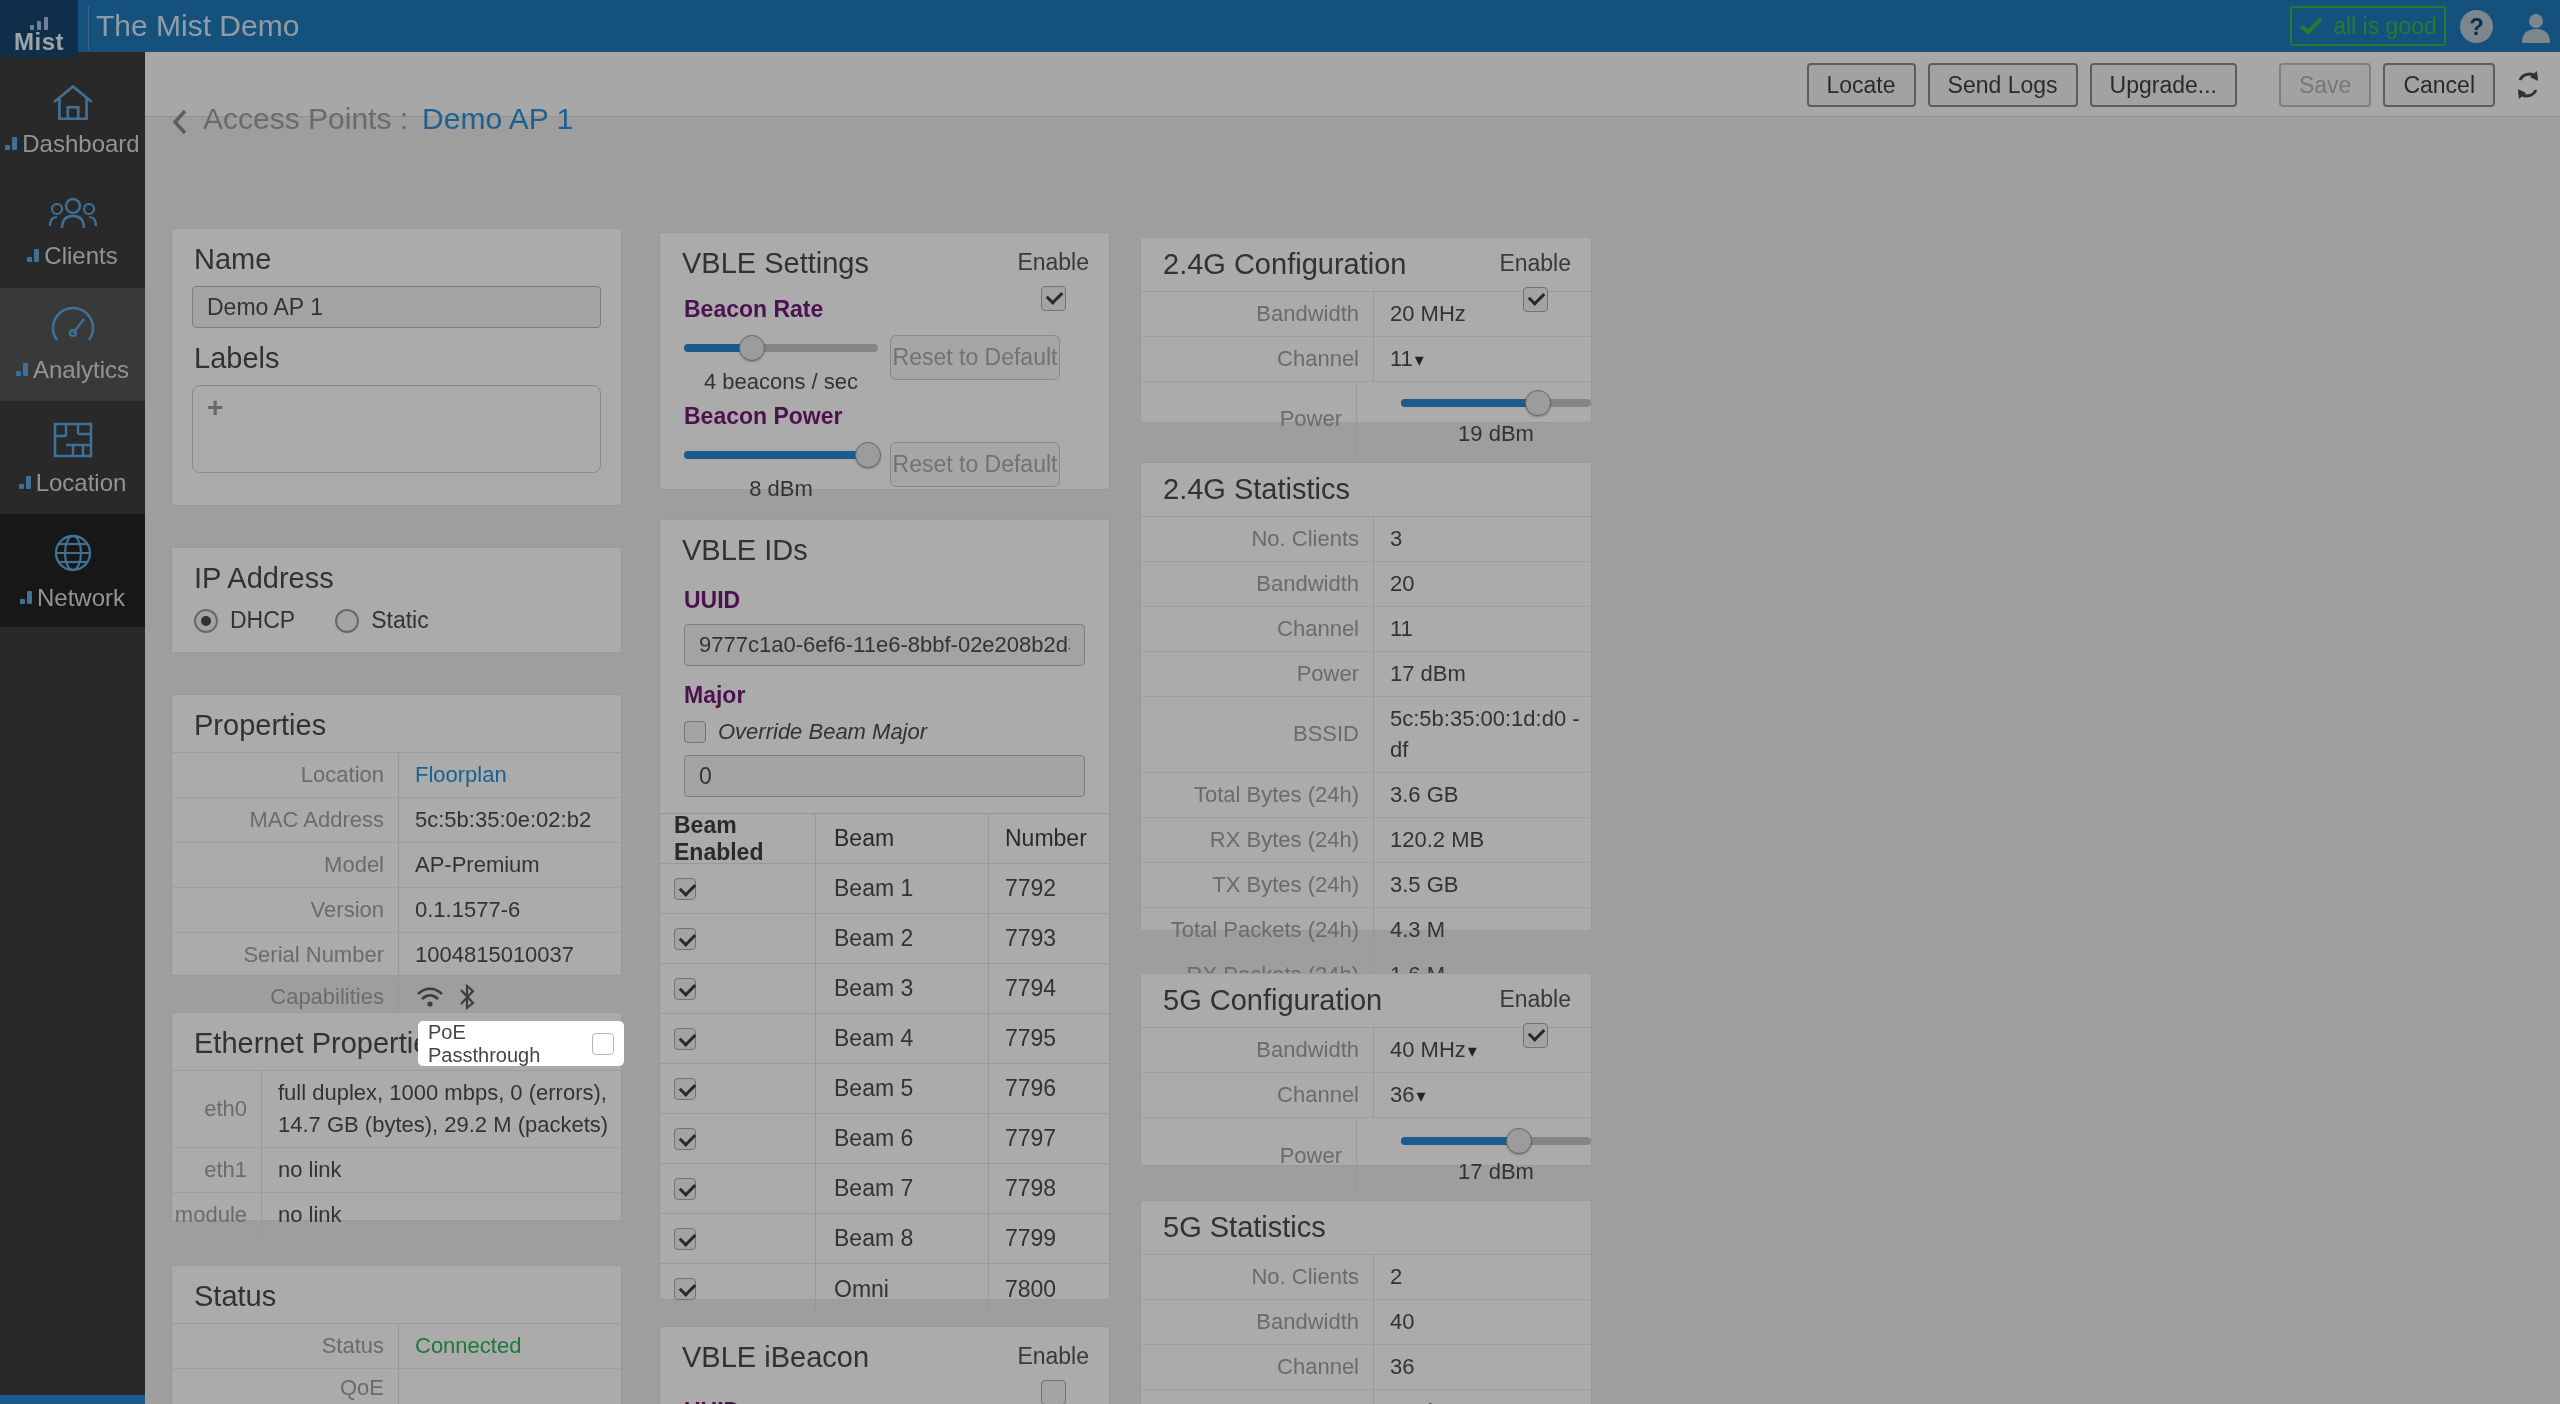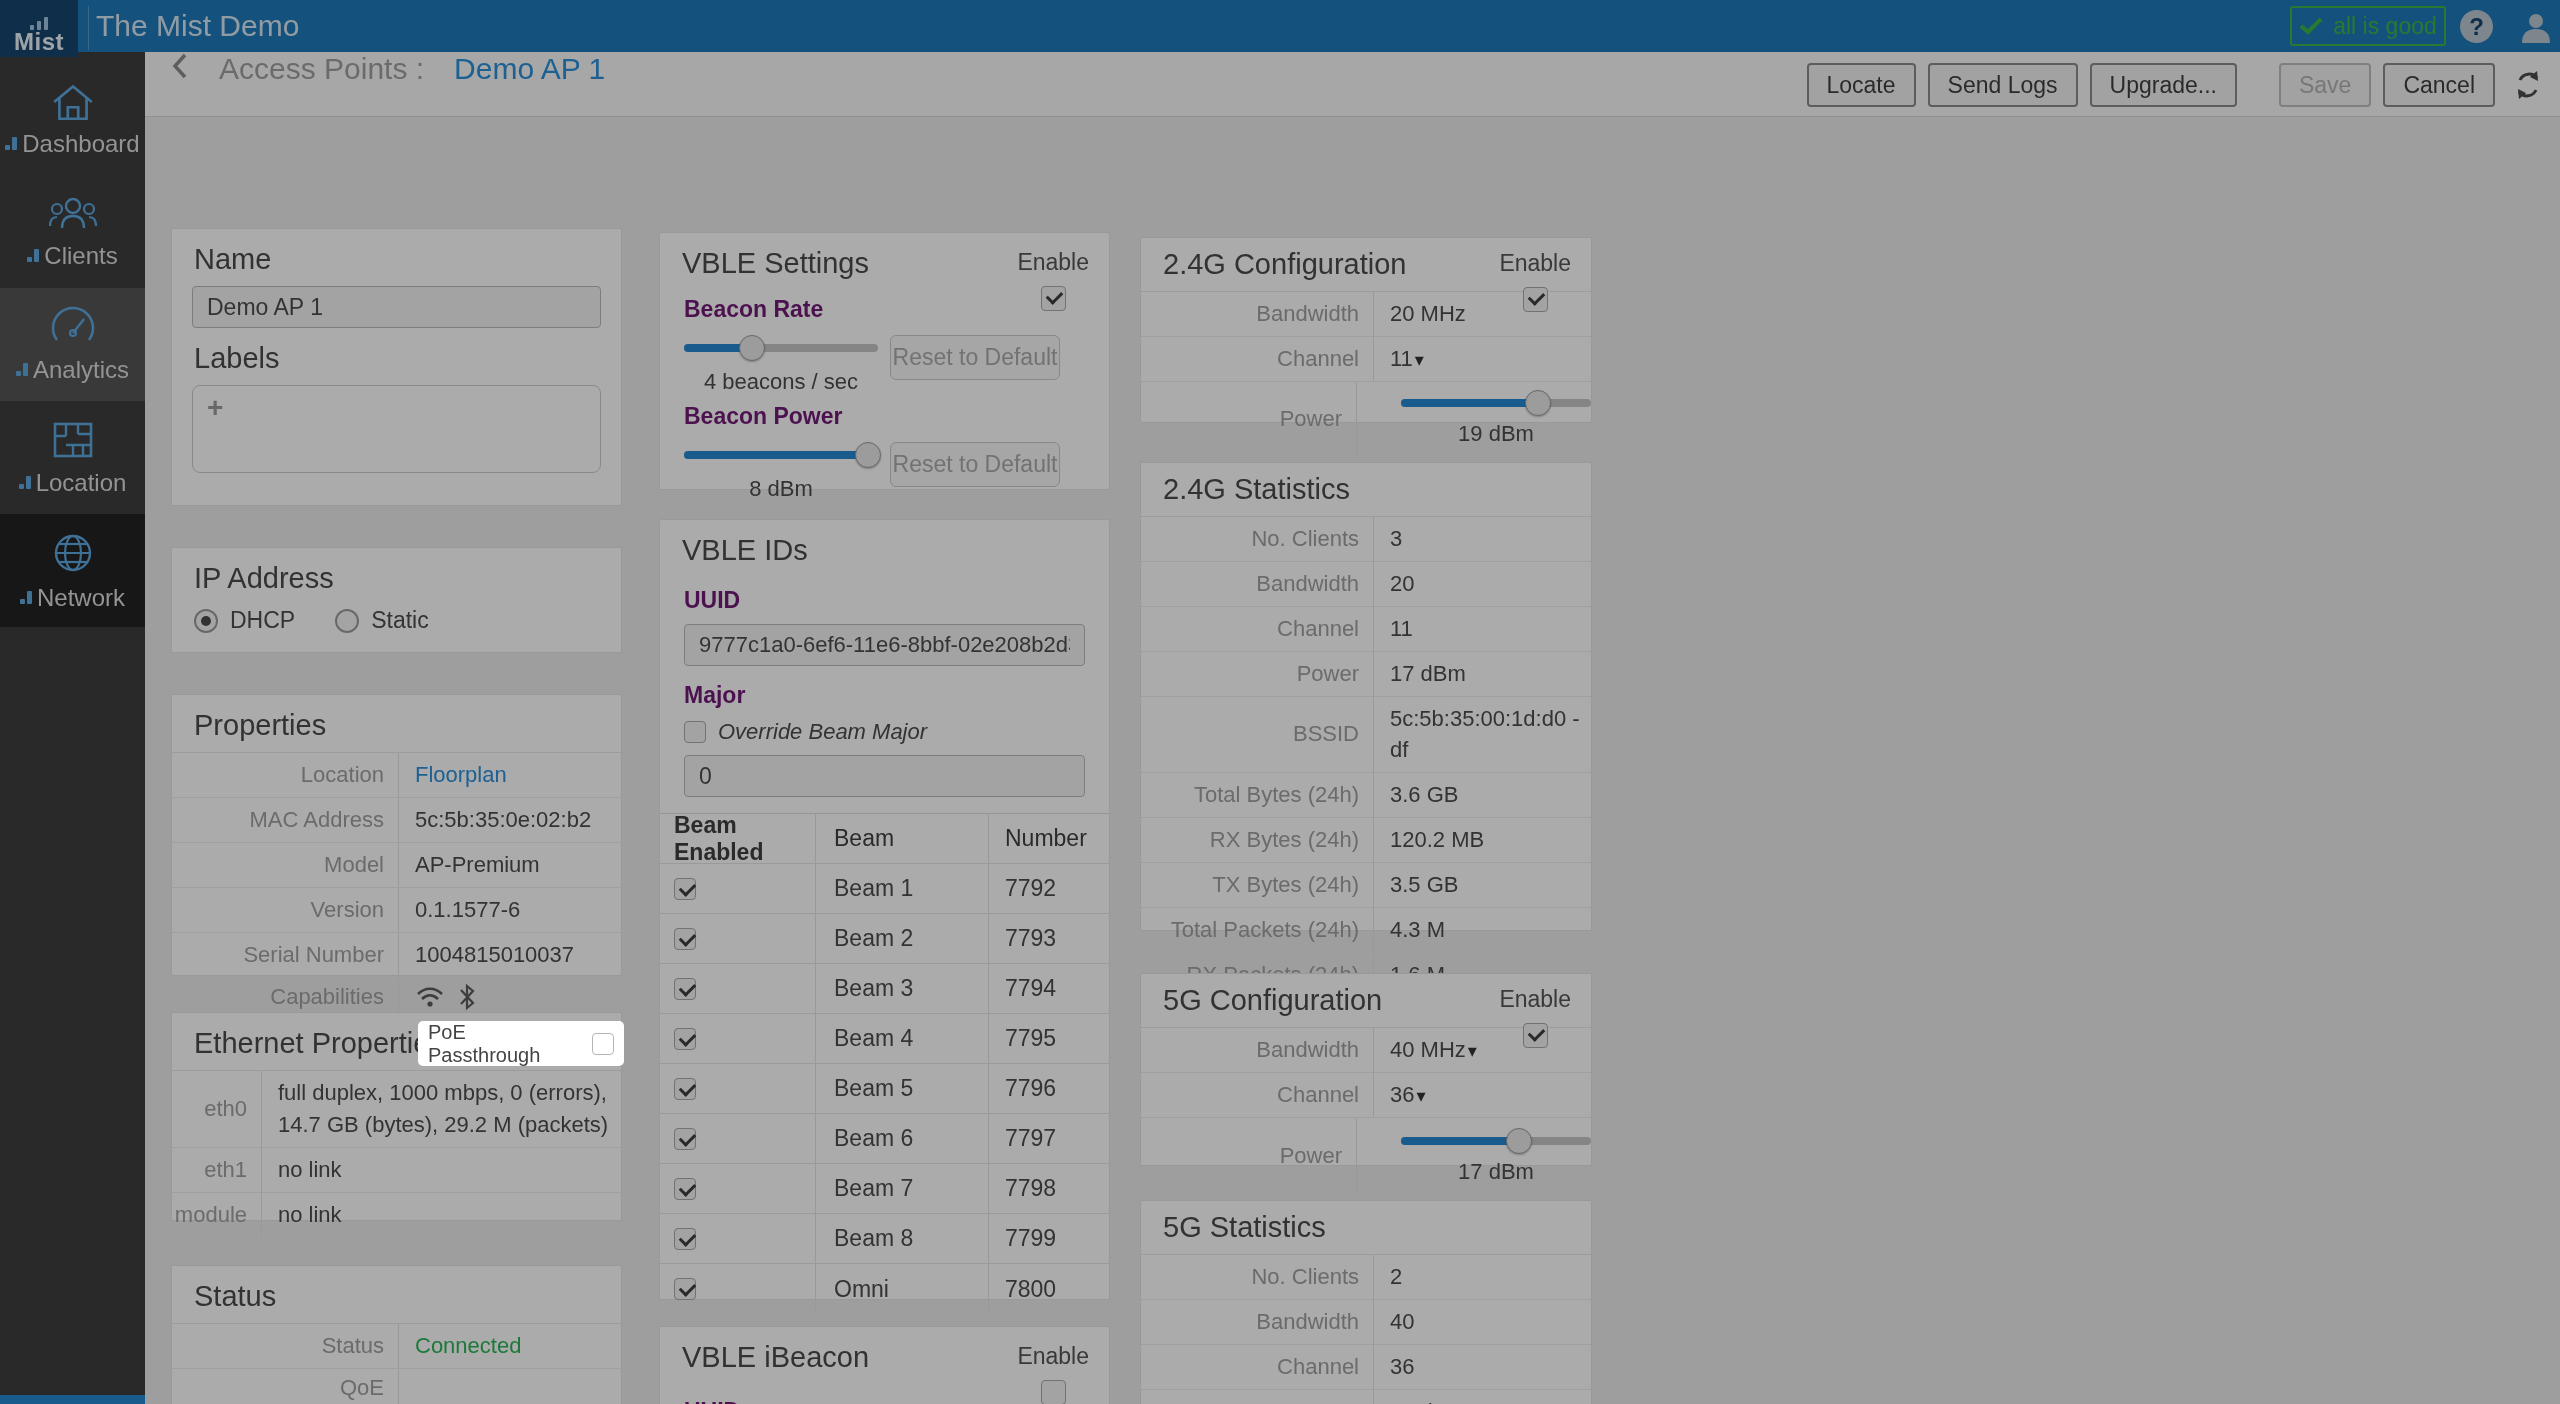--- a/index.html
+++ b/index.html
@@ -19,21 +19,21 @@
                   border-radius:3px; display:flex; align-items:center; justify-content:center; gap:10px; }
   .status-badge span { color:#3db449; font-size:23px; }
   .round-icon { position:absolute; top:10px; width:33px; height:33px; border-radius:50%; background:#b9c6d0;
                 display:flex; align-items:center; justify-content:center; color:#16456e; font-weight:bold; font-size:24px; }
   .help-icon { left:2460px; }
   .user-icon { left:2518px; top:10px; position:absolute; }
 
   
   .page-header { position:absolute; left:145px; top:52px; width:2415px; height:65px; background:#f7f7f7;
                  border-bottom:1px solid #d4d4d4; z-index:5; }
-  .breadcrumb-wrap { position:absolute; left:26px; top:0; height:84px; display:flex; align-items:flex-start; gap:30px; }
+  .breadcrumb-wrap { position:absolute; left:26px; top:0; height:84px; display:flex; align-items:flex-end; gap:14px; }
   .crumb-section { color:#9e9e9e; font-size:30px; }
   .crumb-current { color:#2b8fd9; font-size:30px; }
   .hdr-buttons { position:absolute; right:15px; top:11px; display:flex; align-items:center; }
   .btn { height:44px; border:2px solid #8a8a8a; border-radius:4px; background:#efefef; color:#3f3f3f;
          font-size:23px; padding:0 18px; margin-left:12px; display:flex; align-items:center; cursor:pointer; }
   .btn.disabled { border-color:#bcbcbc; color:#b0b0b0; }
   .btn-gap { width:30px; }
   .refresh-wrap { margin-left:16px; display:flex; align-items:center; }
 
   

